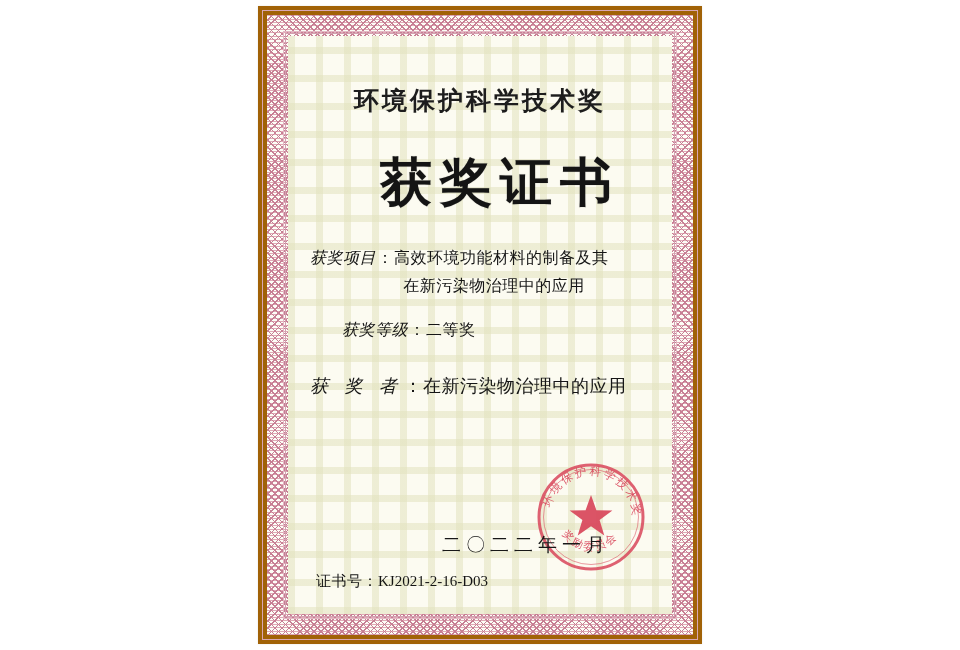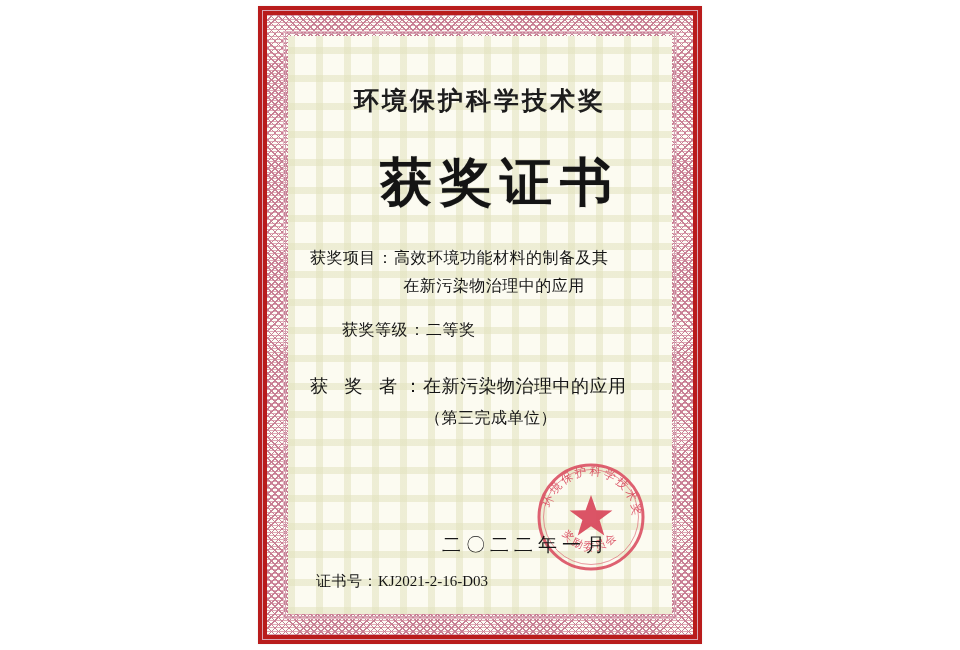--- a/index.html
+++ b/index.html
@@ -19,21 +19,21 @@
     overflow: hidden;
   }
 
   
   .cert-paper {
     position: absolute;
     left: 258px;
     top: 6px;
     width: 444px;
     height: 638px;
-    background: #b91c1c;
+    background: #a16207;
     box-shadow: 0 0 2px rgba(0,0,0,0.10);
   }
 
   
   .cert-outer-rule {
     position: absolute;
     left: 4px;
     top: 4px;
     right: 4px;
     bottom: 4px;
@@ -139,20 +139,21 @@
     width: 342px;
     display: flex;
     align-items: baseline;
     font-size: 16px;
     color: #161616;
   }
   .field-label {
     flex: 0 0 auto;
     letter-spacing: 0.5px;
     white-space: nowrap;
+    font-style: italic;
   }
   .field-colon {
     flex: 0 0 auto;
     padding: 0 1px;
   }
   .field-value {
     flex: 1 1 auto;
     letter-spacing: 0.5px;
   }
 
@@ -257,21 +258,20 @@
           <span class="field-colon">：</span>
           <span class="field-value">二等奖</span>
         </div>
 
         <div class="field-row row-winner">
           <span class="field-label">获 奖 者</span>
           <span class="field-colon">：</span>
           <span class="field-value">在新污染物治理中的应用</span>
         </div>
 
-        <div class="row-winner-note">（第三完成单位）</div>
 
         <div class="seal">
           <svg width="118" height="118" viewBox="0 0 118 118" xmlns="http://www.w3.org/2000/svg">
             <defs>
               <path id="sealArcTop" d="M 17,59 A 42,42 0 0 1 101,59"></path>
               <path id="sealArcBottom" d="M 26,59 A 33,33 0 0 0 92,59"></path>
             </defs>
             <circle cx="59" cy="59" r="52" fill="none" stroke="#d8455a" stroke-width="3" opacity="0.85"></circle>
             <circle cx="59" cy="59" r="47.5" fill="none" stroke="#d8455a" stroke-width="1" opacity="0.55"></circle>
             <polygon points="59,37 64.4,52.2 80.4,52.4 67.6,62 72.3,77.4 59,68.2 45.7,77.4 50.4,62 37.6,52.4 53.6,52.2" fill="#d8455a" opacity="0.92"></polygon>

